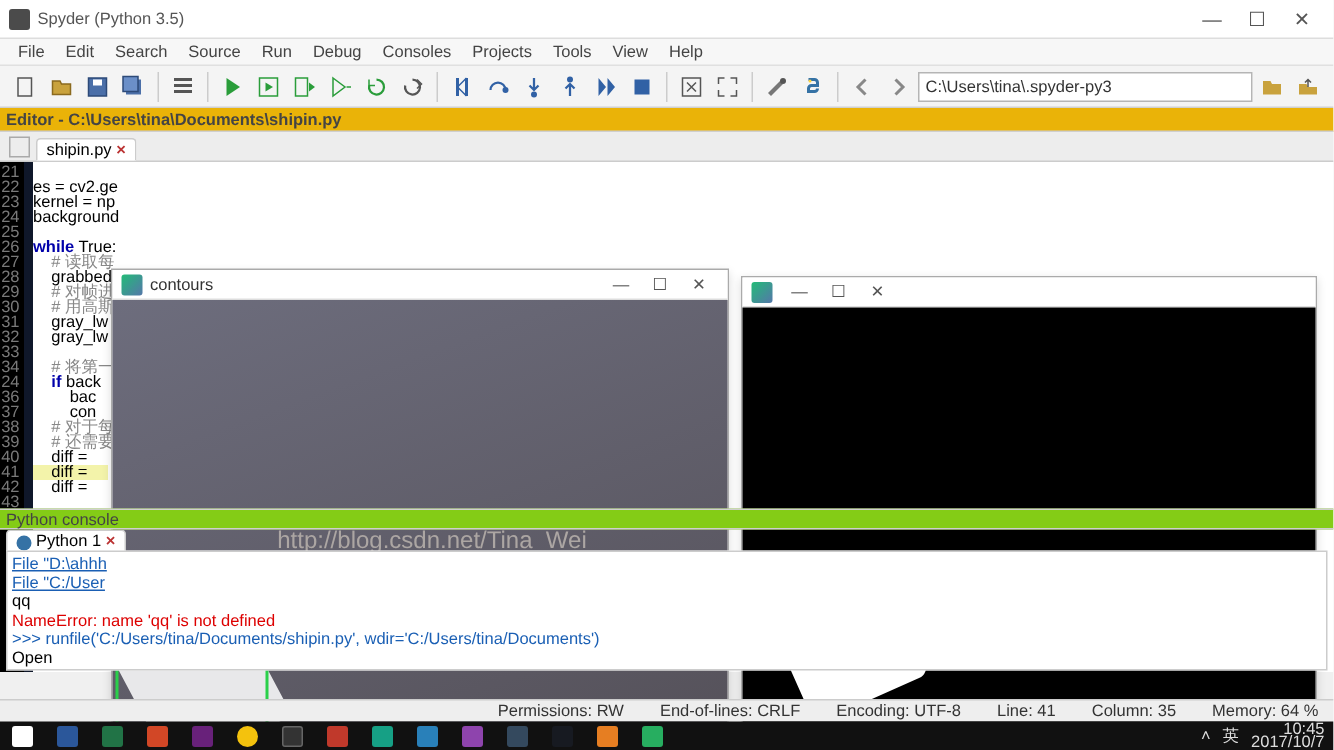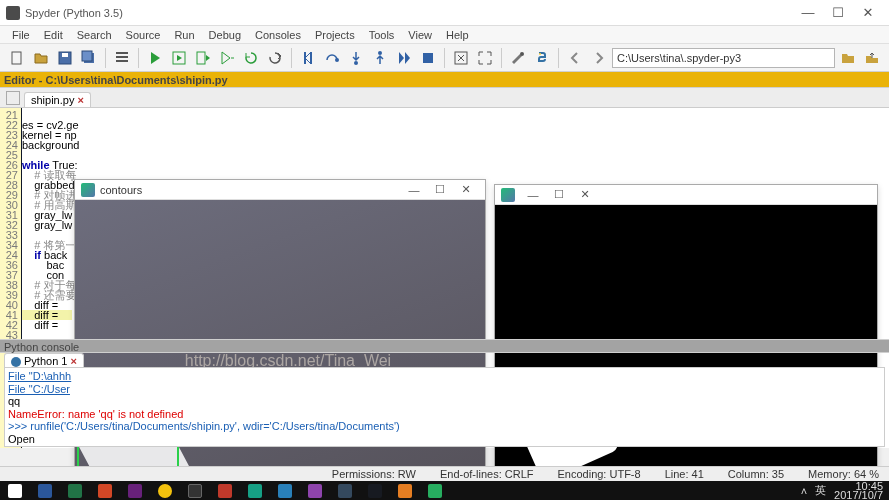--- a/index.html
+++ b/index.html
@@ -13,21 +13,21 @@
 .toolbar{height:28px;background:#f4f4f4;display:flex;align-items:center;padding:0 6px;gap:2px;border-bottom:1px solid #d0d0d0;}
 .tb-ico{width:22px;height:22px;display:flex;align-items:center;justify-content:center;cursor:pointer;}
 .tb-ico svg{width:16px;height:16px;}
 .tb-sep{width:1px;height:20px;background:#ccc;margin:0 3px;}
 .tb-path{flex:1;height:20px;background:#fff;border:1px solid #b5b5b5;padding:0 4px;font-size:11px;color:#333;}
 .editorbar{height:16px;background:#eab308;padding-left:4px;color:#444;border-bottom:1px solid #cfcfcf;font-size:11px;line-height:16px;font-weight:bold;}
 .tabbar{height:20px;background:#ededed;display:flex;align-items:flex-end;padding-left:6px;border-bottom:1px solid #ccc;}
 .tab{background:#fff;border:1px solid #ccc;border-bottom:none;padding:1px 6px;font-size:11px;display:flex;align-items:flex-end;gap:3px;border-radius:3px 3px 0 0;}
 .tab .close{color:#b33;font-weight:bold;cursor:pointer;}
 .workspace{position:relative;height:340px;background:#fff;}
-.gutter{position:absolute;left:0;top:0;width:22px;height:100%;background:#fef9c3;border-right:1px solid #0f172a;color:#7a7a7a;font-family:Consolas,monospace;font-size:10px;text-align:right;padding-right:3px;line-height:10px;padding-top:2px;}
+.gutter{position:absolute;left:0;top:0;width:22px;height:100%;background:#000000;border-right:6px solid #0f172a;color:#7a7a7a;font-family:Consolas,monospace;font-size:10px;text-align:right;padding-right:3px;line-height:10px;padding-top:2px;}
 .gutter div{height:10px;}
 .code{position:absolute;left:22px;top:0;font-family:Consolas,monospace;font-size:10px;color:#000;white-space:pre;line-height:10px;padding-top:2px;}
 .code .kw{color:#0000aa;font-weight:bold;}
 .code .cm{color:#888;}
 .hl{background:#f3f3aa;display:inline-block;width:50px;}
 
 .cvwin{position:absolute;background:#fff;border:1px solid #aaa;box-shadow:0 2px 6px rgba(0,0,0,.15);}
 .cvwin .cvtitle{height:20px;background:#fff;display:flex;align-items:center;padding:0 6px;border-bottom:1px solid #ddd;}
 .cvwin .cvtitle .cvicon{width:14px;height:14px;background:linear-gradient(135deg,#2b7,#57a);border-radius:2px;margin-right:5px;}
 .cvwin .cvtitle span{flex:1;color:#333;}
@@ -37,21 +37,21 @@
 #contours .cvbody{width:410px;height:310px;background:linear-gradient(160deg,#6d6d7d 0%,#545058 100%);}
 #contours .phone{position:absolute;left:10px;bottom:6px;width:88px;height:114px;background:#e8e8ea;border-radius:8px;transform:rotate(-28deg);}
 #contours .greenbox{position:absolute;left:2px;bottom:-2px;width:102px;height:104px;border:2px solid #2ad04a;}
 #contours .watermark{position:absolute;left:50%;top:52%;transform:translate(-50%,-50%);color:#aca6a3;font-size:16px;padding-left:16px;}
 #dis{left:494px;top:76px;width:384px;height:332px;}
 #dis .cvbody{width:382px;height:310px;background:#000;}
 #dis .blob{position:absolute;background:#fff;}
 #dis .b1{left:30px;top:192px;width:84px;height:72px;border-radius:8px;transform:rotate(-24deg);}
 #dis .b2{left:40px;top:188px;width:60px;height:26px;border-radius:40% 60% 50% 50%;transform:rotate(-10deg);}
 
-.console-label{position:absolute;left:0;top:339px;height:14px;background:#a3a3a3;border:1px solid #cfcfcf;border-left:none;border-right:none;padding-left:4px;color:#444;font-size:11px;width:100%;line-height:14px;}
+.console-label{position:absolute;left:0;top:339px;height:14px;background:#84cc16;border:1px solid #cfcfcf;border-left:none;border-right:none;padding-left:4px;color:#444;font-size:11px;width:100%;line-height:14px;}
 .consoletabs{position:absolute;left:4px;top:353px;}
 .console{position:absolute;left:4px;top:367px;right:4px;height:80px;background:#fff;border:1px solid #ccc;font-family:Consolas,monospace;font-size:10.5px;padding:2px 3px;color:#000;line-height:12.5px;overflow:hidden;}
 .console .lk{color:#1a5fb4;text-decoration:underline;}
 .console .err{color:#d00;}
 .console .prm{color:#1a5fb4;}
 
 .status{position:absolute;left:0;bottom:19px;right:0;height:15px;background:#eee;border-top:1px solid #ccc;display:flex;justify-content:flex-end;gap:24px;padding:0 10px;align-items:center;color:#333;font-size:10.5px;}
 
 .taskbar{position:absolute;left:0;bottom:0;right:0;height:19px;background:#111;display:flex;align-items:center;}
 .taskbar .tb-item{width:30px;height:19px;display:flex;align-items:center;justify-content:center;}

